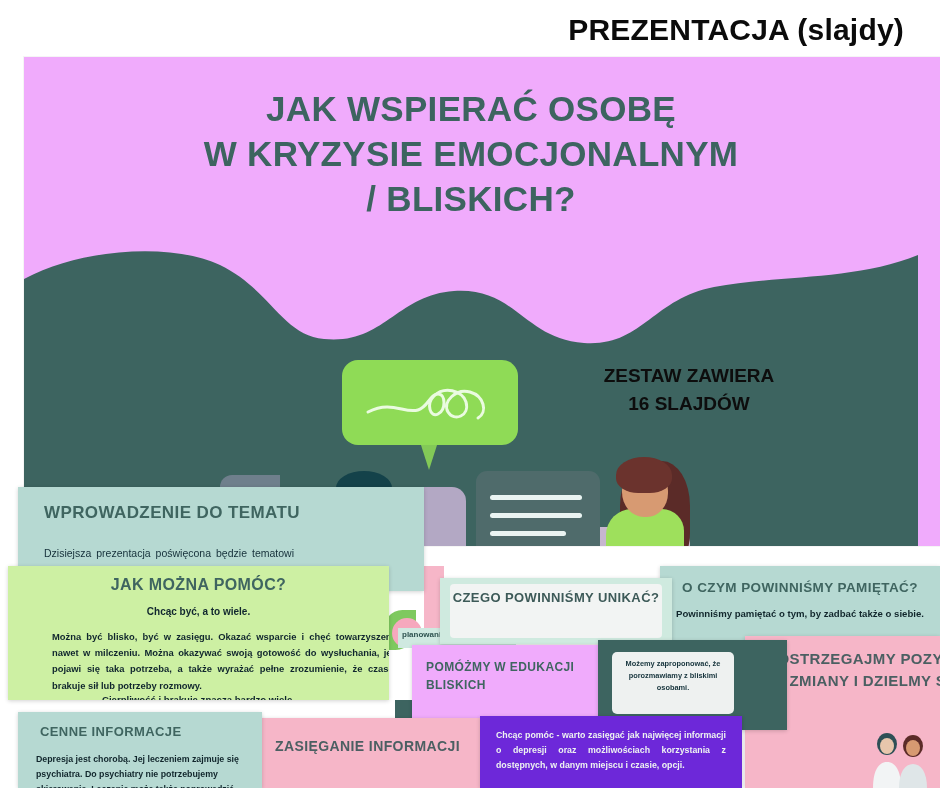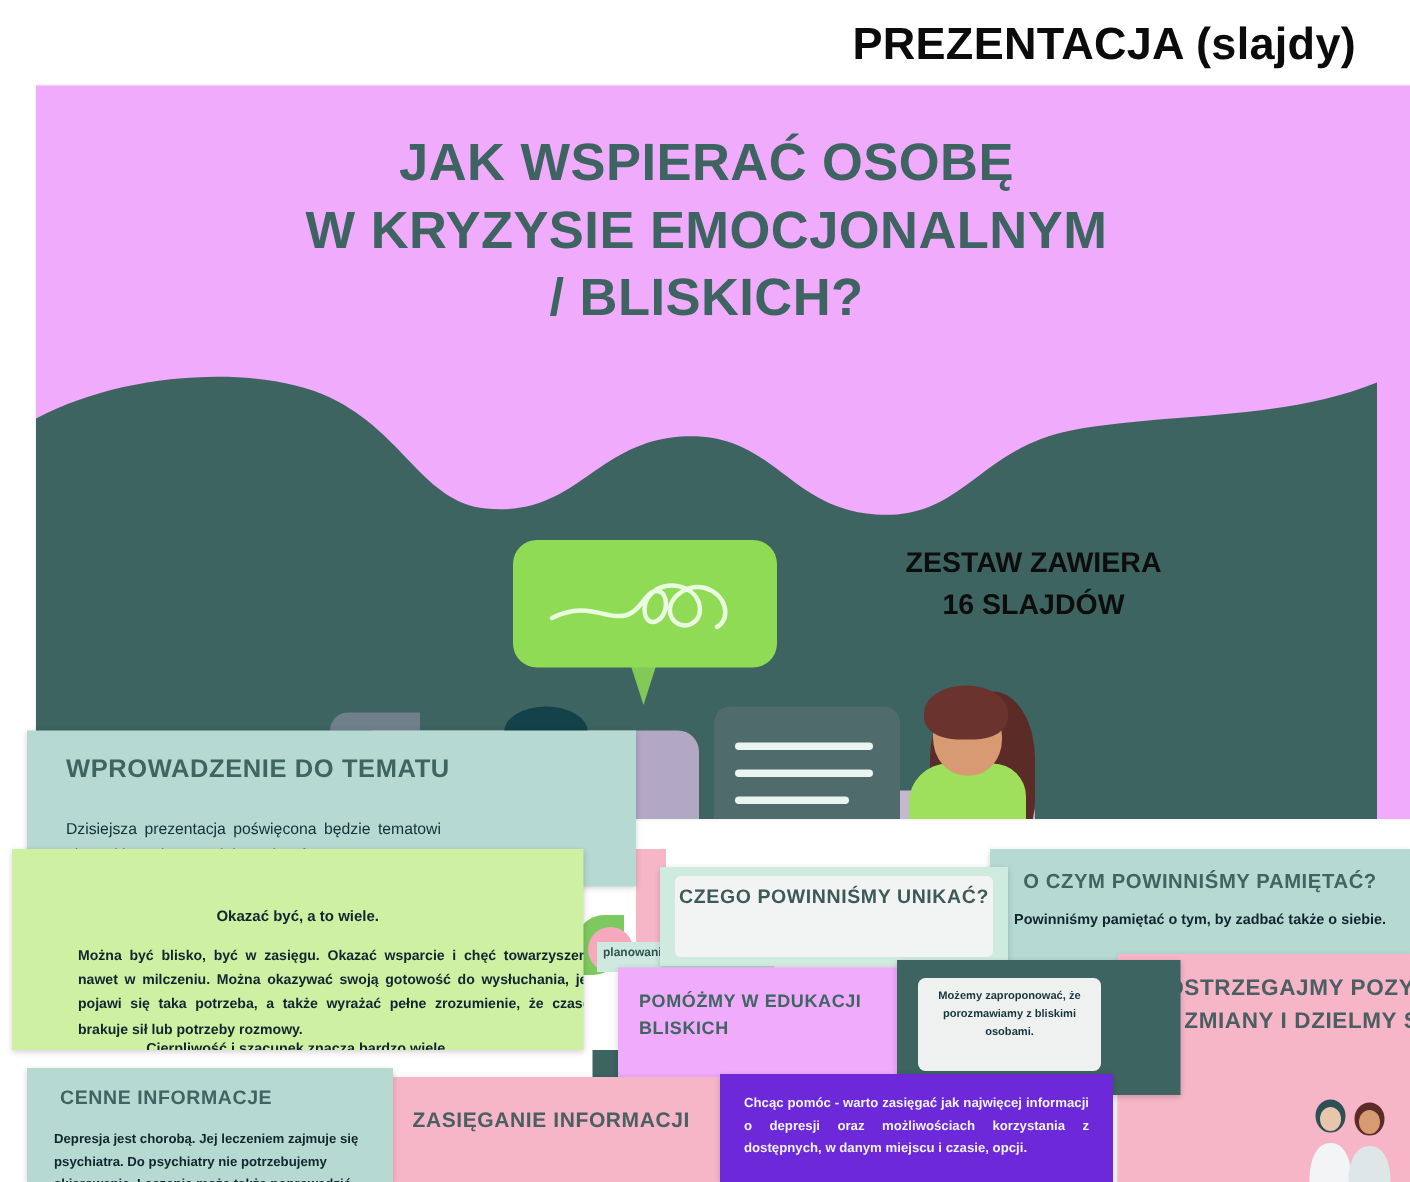--- a/index.html
+++ b/index.html
@@ -291,23 +291,24 @@
   <div class="card c5">
     <div class="card-title">POMÓŻMY W EDUKACJI BLISKICH</div>
   </div>
 
   <div class="card c6">
     <div class="note"></div>
     <div class="note-text">Możemy zaproponować, że porozmawiamy z bliskimi osobami.</div>
   </div>
 
   <div class="card c2">
-    <div class="sub">Okazać być, a to wiele.</div>
+    <div class="card-title">JAK MOŻNA POMÓC?</div>
+    <div class="sub">Chcąc być, a to wiele.</div>
     <div class="card-body">Można być blisko, być w zasięgu. Okazać wsparcie i chęć towarzyszenia, nawet w milczeniu. Można okazywać swoją gotowość do wysłuchania, jeśli pojawi się taka potrzeba, a także wyrażać pełne zrozumienie, że czasem brakuje sił lub potrzeby rozmowy.</div>
-    <div class="foot">Cierpliwość i szacunek znaczą bardzo wiele.</div>
+    <div class="foot">Cierpliwość i brakuje znaczą bardzo wiele.</div>
   </div>
 
   <div class="card c9">
     <div class="card-title">ZASIĘGANIE INFORMACJI</div>
   </div>
 
   <div class="card c10">
     <div class="card-body">Chcąc pomóc - warto zasięgać jak najwięcej informacji o depresji oraz możliwościach korzystania z dostępnych, w danym miejscu i czasie, opcji.</div>
   </div>
 

